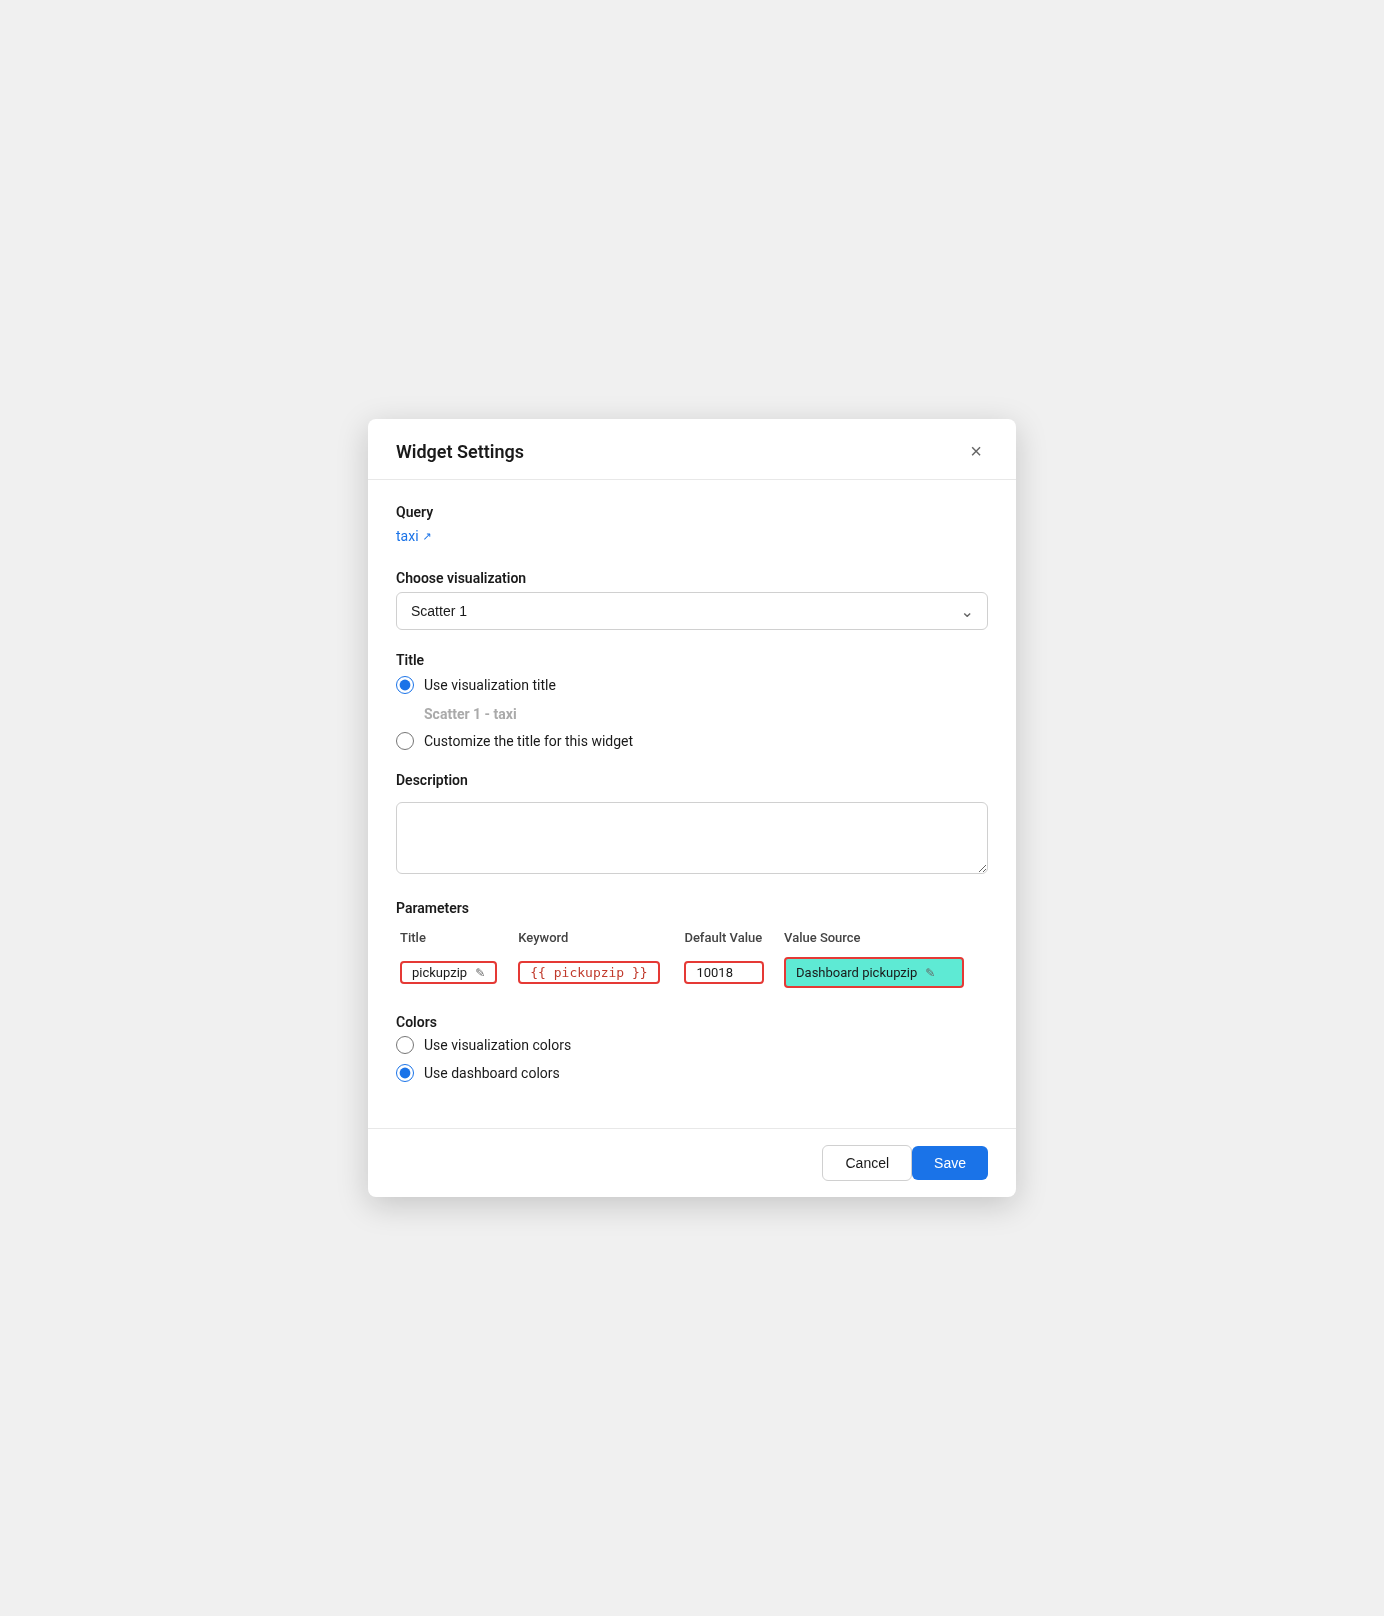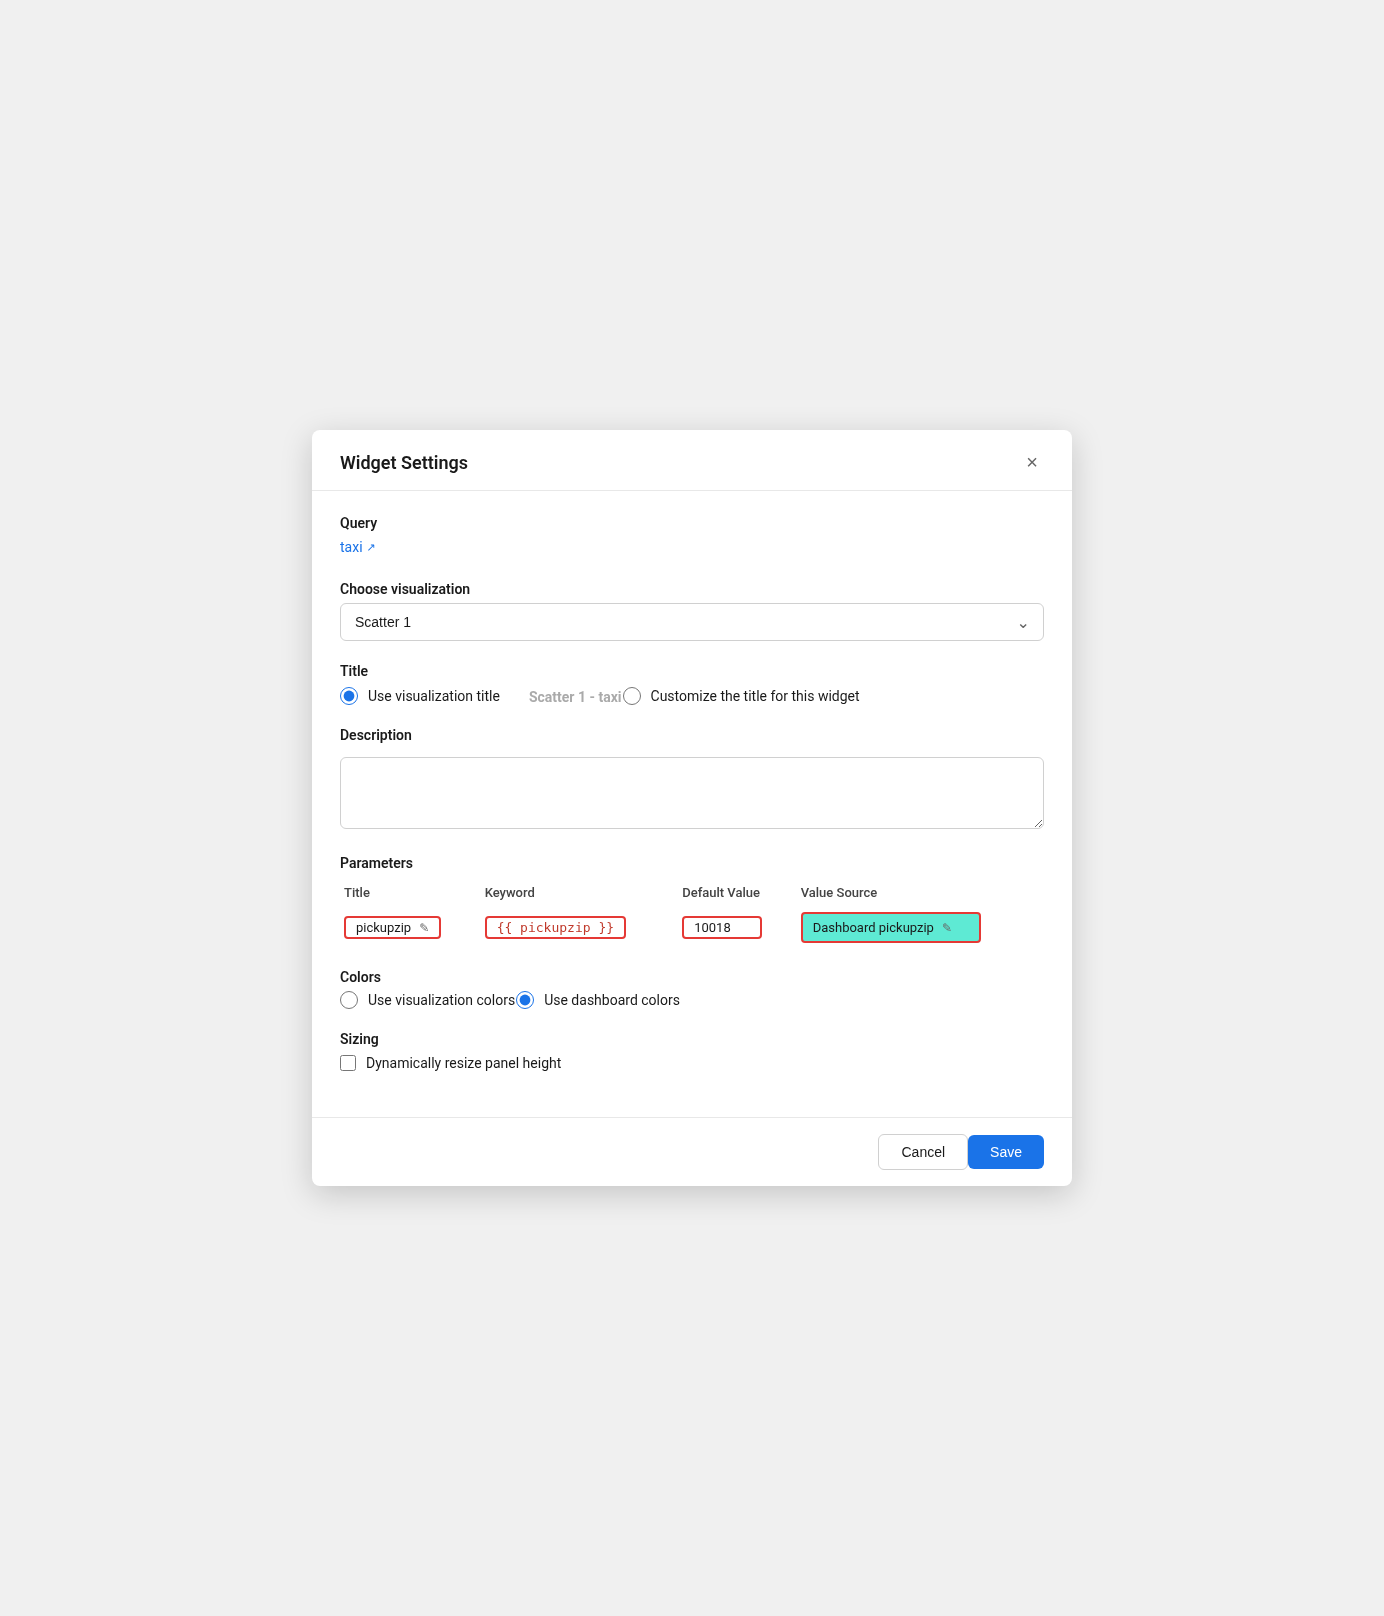--- a/index.html
+++ b/index.html
@@ -7,21 +7,21 @@
       font-family: -apple-system, BlinkMacSystemFont, 'Segoe UI', Roboto, sans-serif;
       background: #f0f0f0;
       display: flex;
       justify-content: center;
       align-items: center;
       min-height: 100vh;
     }
     .modal {
       background: #fff;
       border-radius: 8px;
-      width: 760px;
+      width: 648px;
       box-shadow: 0 8px 32px rgba(0,0,0,0.18);
       display: flex;
       flex-direction: column;
       overflow: hidden;
     }
     .modal-header {
       display: flex;
       justify-content: space-between;
       align-items: center;
       padding: 20px 28px 16px 28px;
@@ -86,22 +86,22 @@
       position: absolute;
       right: 14px;
       top: 50%;
       transform: translateY(-50%);
       pointer-events: none;
       color: #666;
       font-size: 16px;
     }
     .radio-group {
       display: flex;
-      flex-direction: row;
-      gap: 1px;
+      flex-direction: column;
+      gap: 10px;
       margin-top: 8px;
     }
     .radio-item {
       display: flex;
       align-items: center;
       gap: 10px;
       cursor: pointer;
     }
     .radio-input {
       width: 18px;
@@ -334,27 +334,20 @@
           <input type="radio" class="radio-input" name="color_option" style="">
           <span class="radio-label">Use visualization colors</span>
         </label>
         <label class="radio-item">
           <input type="radio" class="radio-input" name="color_option" checked="" style="">
           <span class="radio-label">Use dashboard colors</span>
         </label>
       </div>
     </div>
 
-    <div class="sizing-section">
-      <div class="section-label">Sizing</div>
-      <div class="checkbox-item">
-        <input type="checkbox" class="checkbox-input" style="">
-        <span class="checkbox-label">Dynamically resize panel height</span>
-      </div>
-    </div>
 
   </div>
 
   <div class="modal-footer">
     <button class="btn-cancel">Cancel</button>
     <button class="btn-save">Save</button>
   </div>
 </div>
 
 </body></html>

